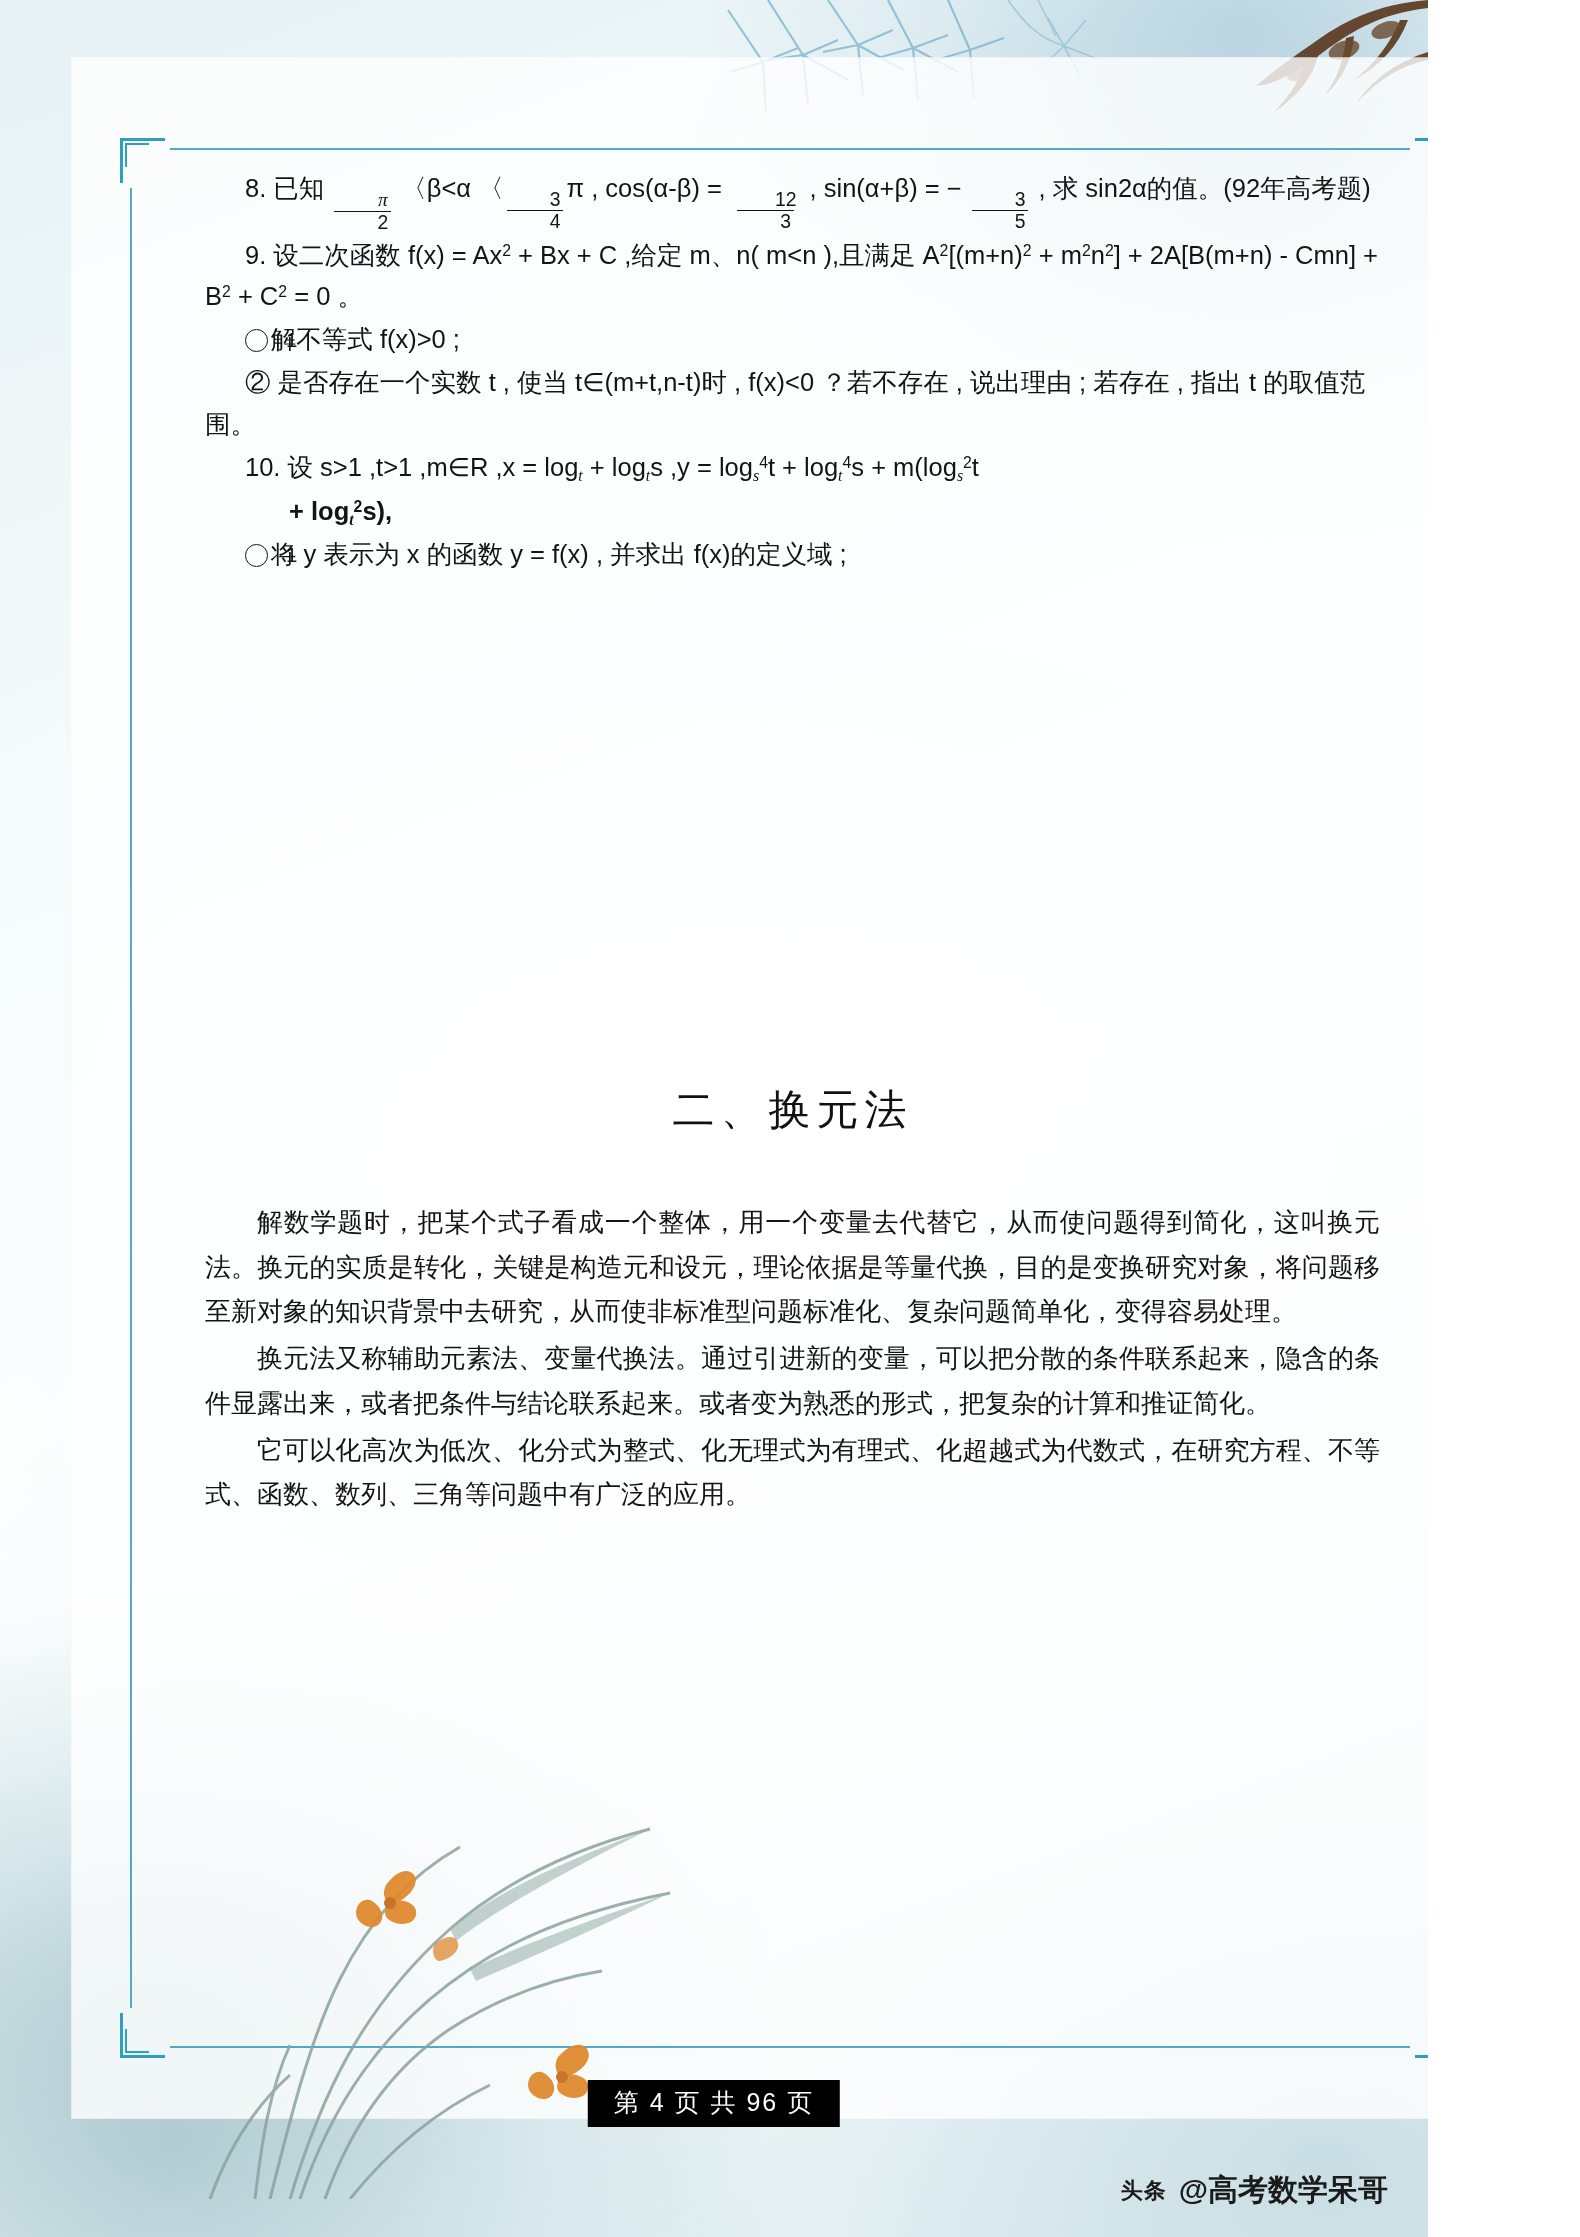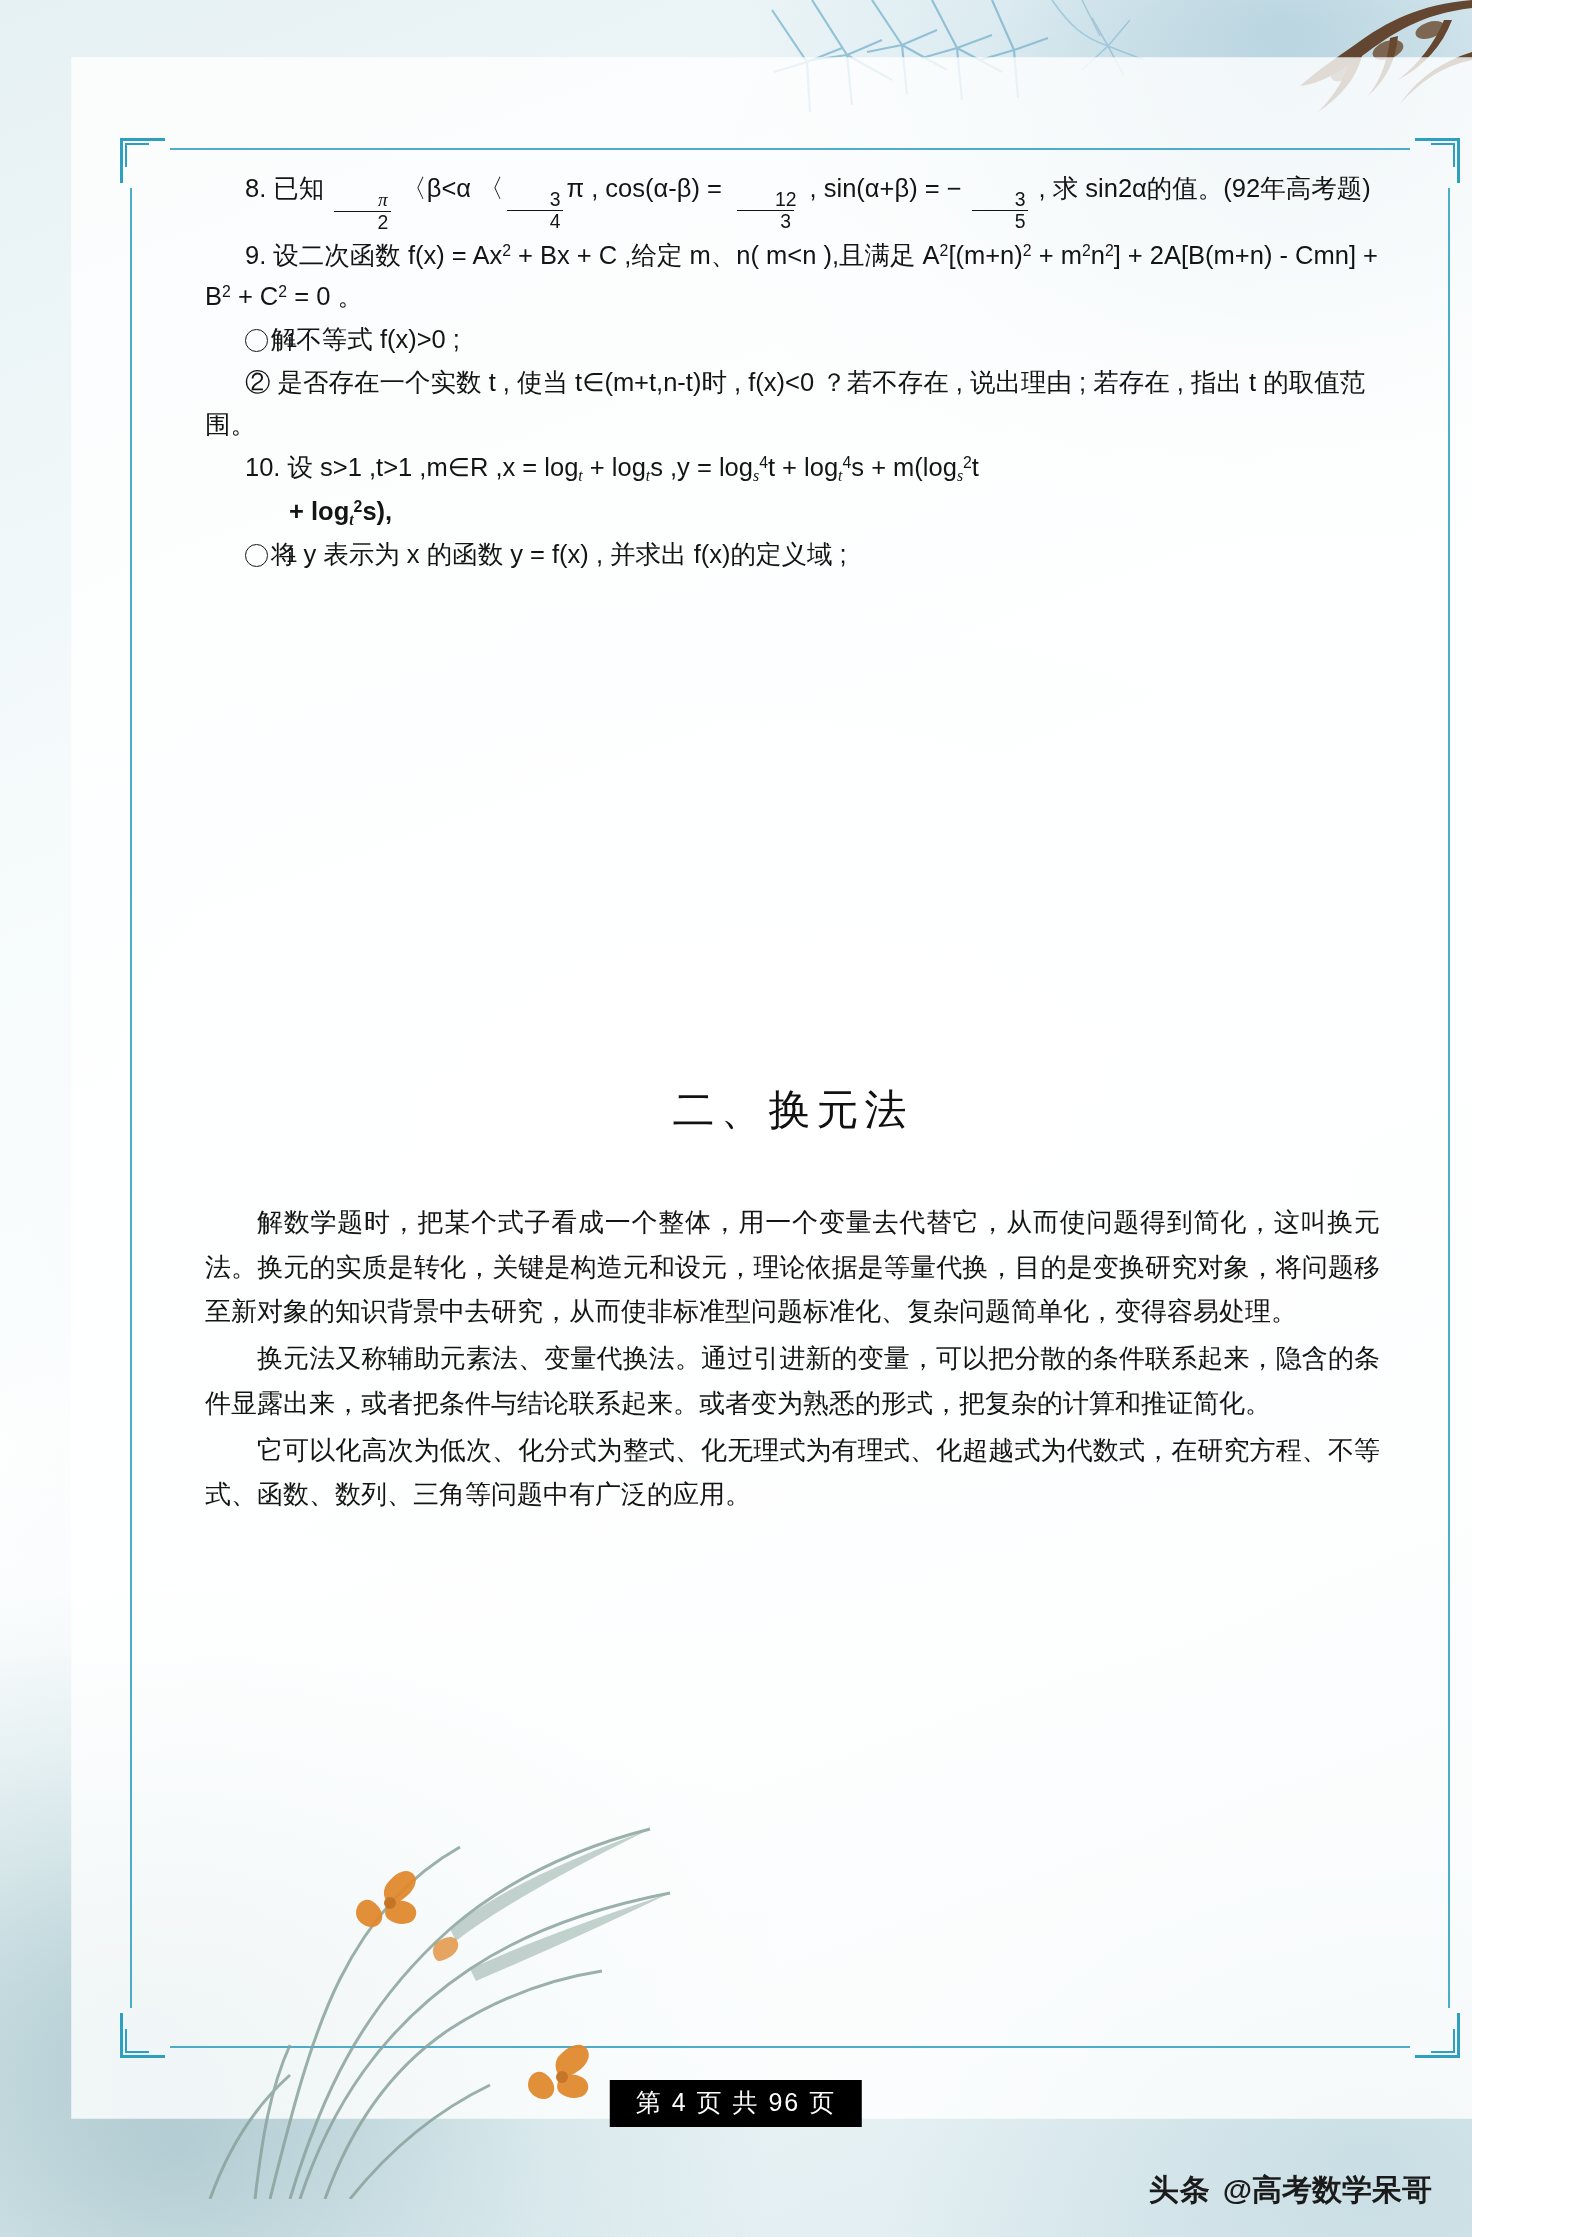--- a/index.html
+++ b/index.html
@@ -18,21 +18,20 @@
   #page {
     position: relative;
     width: 1428px;
     height: 2237px;
     background:
       radial-gradient(ellipse 900px 600px at 10% 90%, rgba(168,198,205,0.55) 0%, rgba(205,225,229,0.25) 45%, rgba(255,255,255,0) 72%),
       radial-gradient(ellipse 800px 500px at 88% 8%, rgba(150,190,205,0.40) 0%, rgba(210,230,238,0.18) 50%, rgba(255,255,255,0) 75%),
       radial-gradient(ellipse 1100px 700px at 50% 50%, rgba(255,255,255,0.85) 0%, rgba(246,251,252,0.6) 60%, rgba(255,255,255,0) 100%),
       linear-gradient(160deg, #e6f1f4 0%, #f4fafb 28%, #ffffff 52%, #eef6f8 78%, #dceaef 100%);
     overflow: hidden;
-    padding-left: 44px;
   }
 
   
   .wash {
     position: absolute;
     pointer-events: none;
   }
   .wash-top-right {
     top: -60px; right: -40px; width: 760px; height: 420px;
     background: radial-gradient(ellipse at 70% 20%, rgba(120,170,195,0.35) 0%, rgba(170,205,220,0.18) 40%, rgba(255,255,255,0) 72%);
@@ -219,21 +218,21 @@
     bottom: 26px;
     display: flex;
     align-items: center;
     gap: 12px;
     font-size: 30px;
     color: #1b1b1b;
     font-family: "Liberation Sans", sans-serif;
     font-weight: bold;
   }
   #watermark .wm-logo {
-    font-size: 30px;
+    font-size: 22px;
     letter-spacing: 1px;
   }
 </style>
 </head>
 <body>
 
 <div id="page">
 
   <div class="wash wash-top-right"></div>
   <div class="wash wash-bottom-left"></div>

